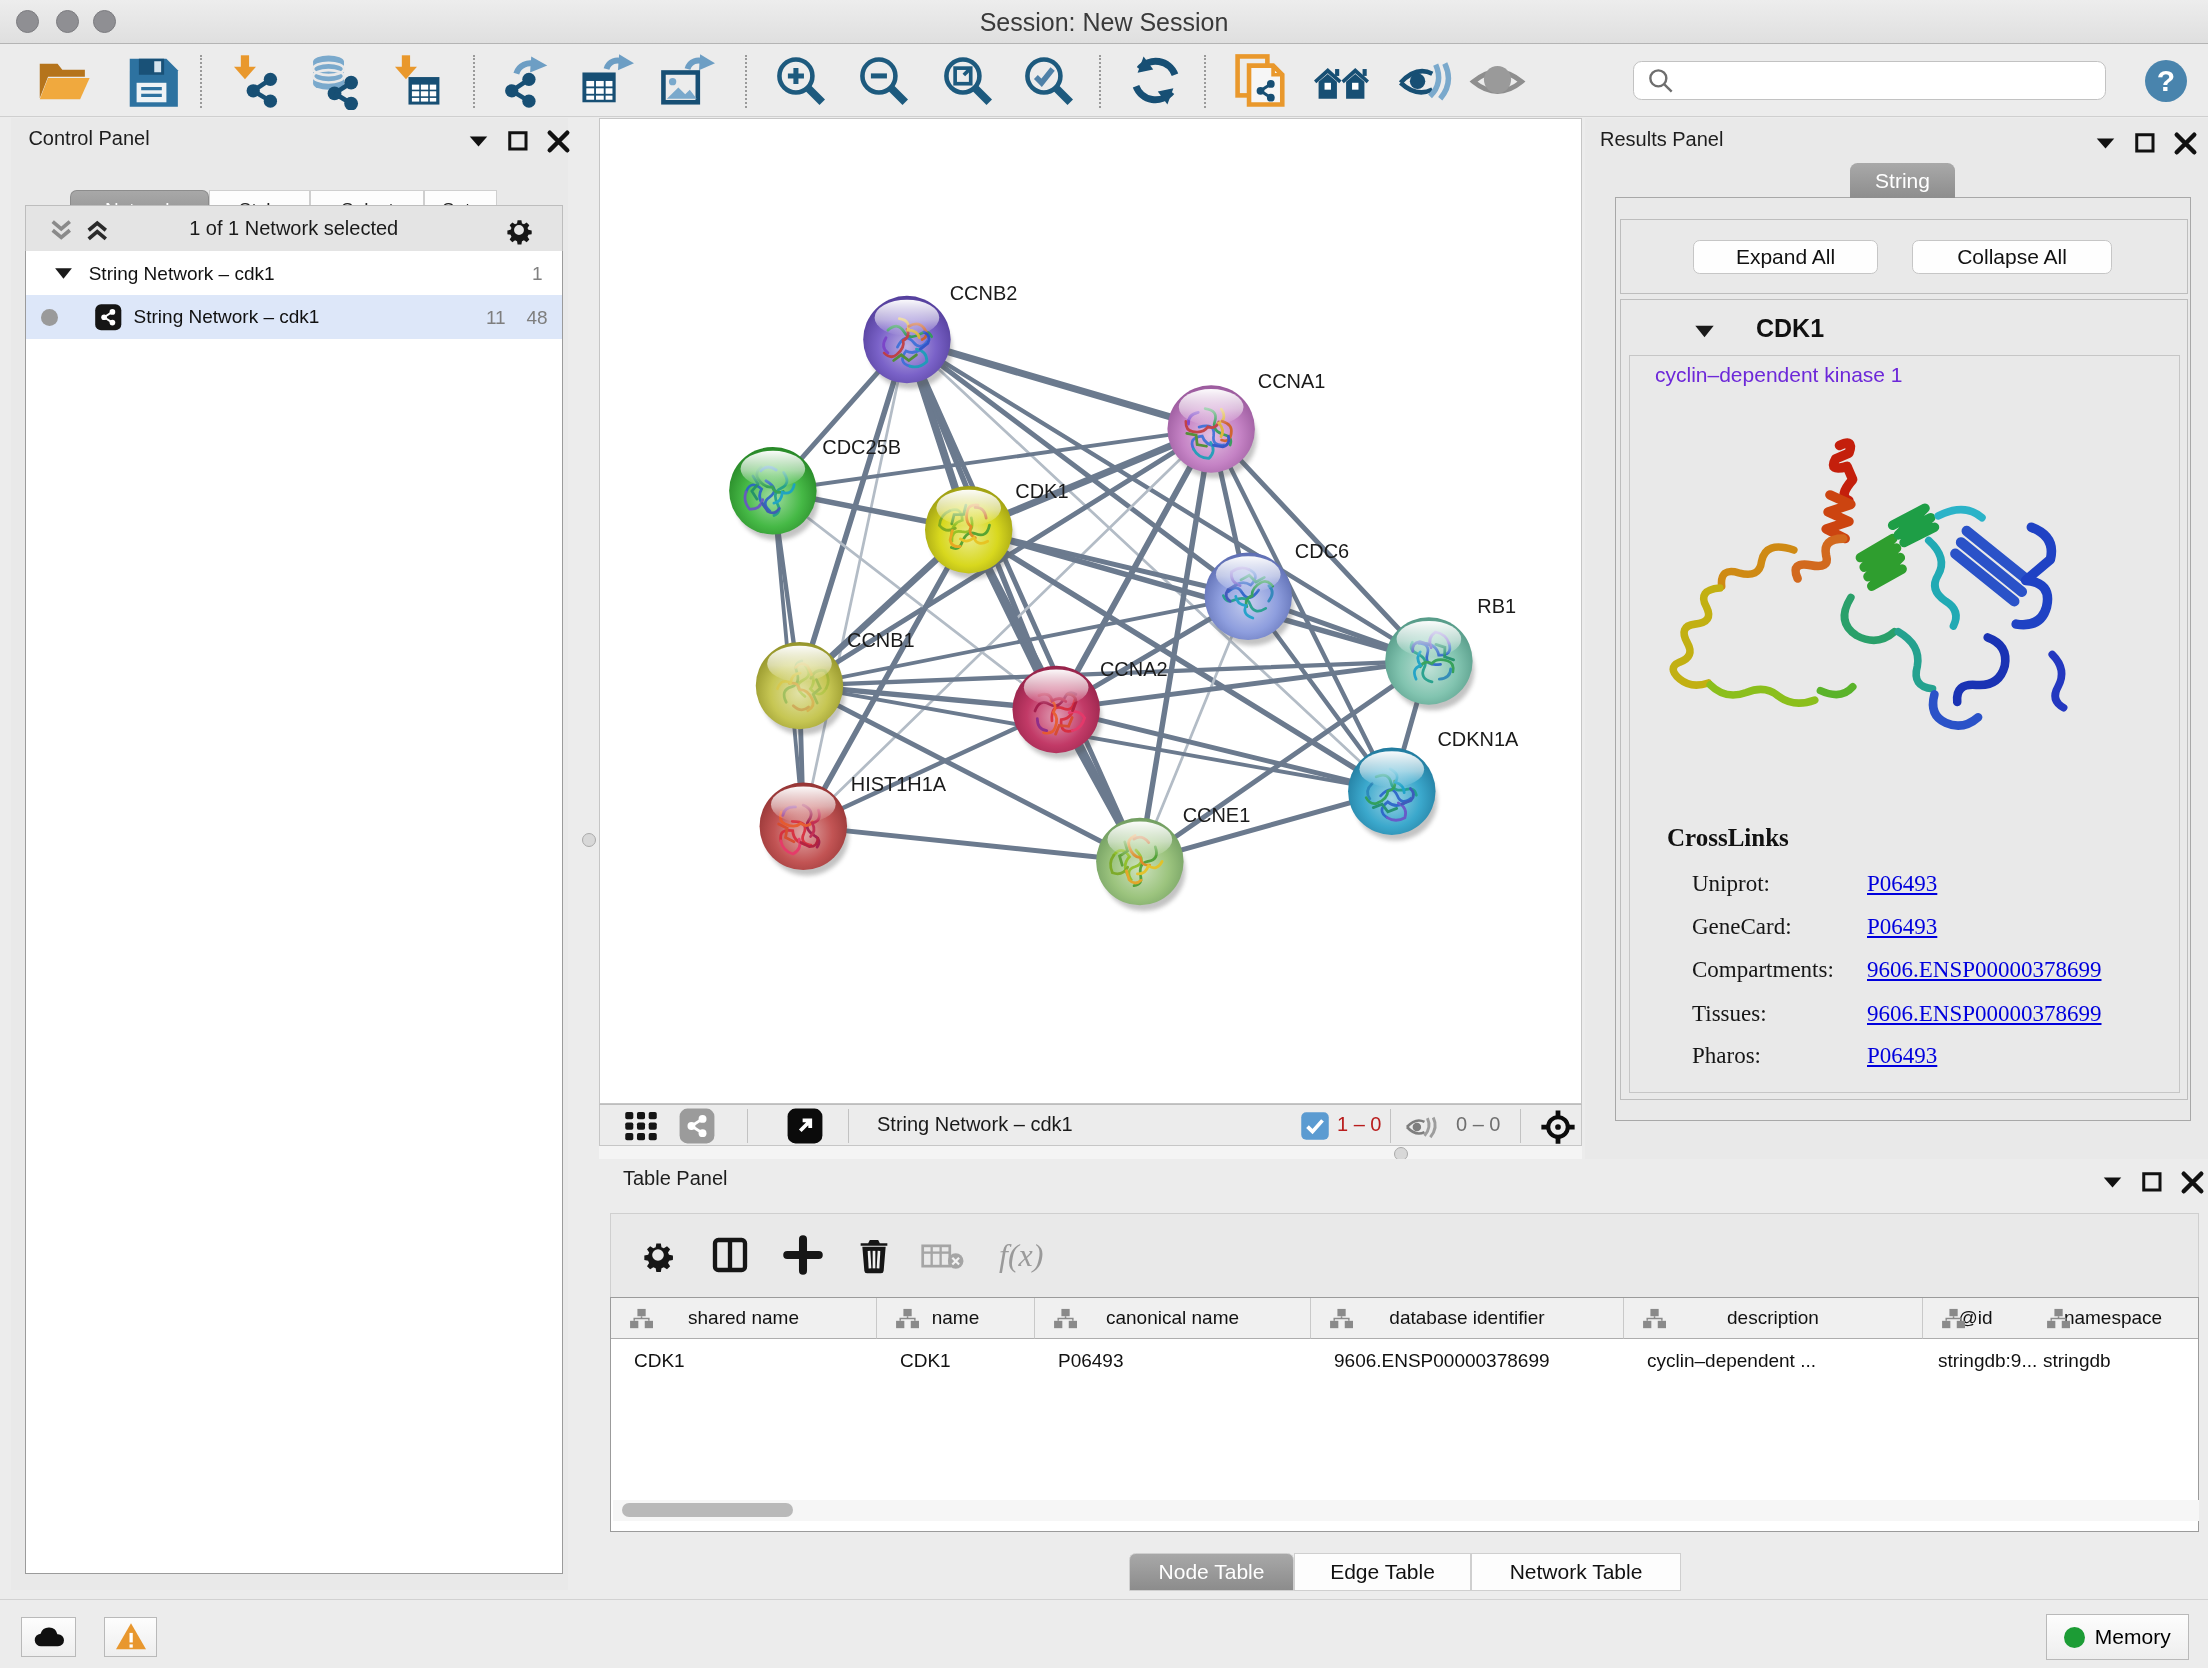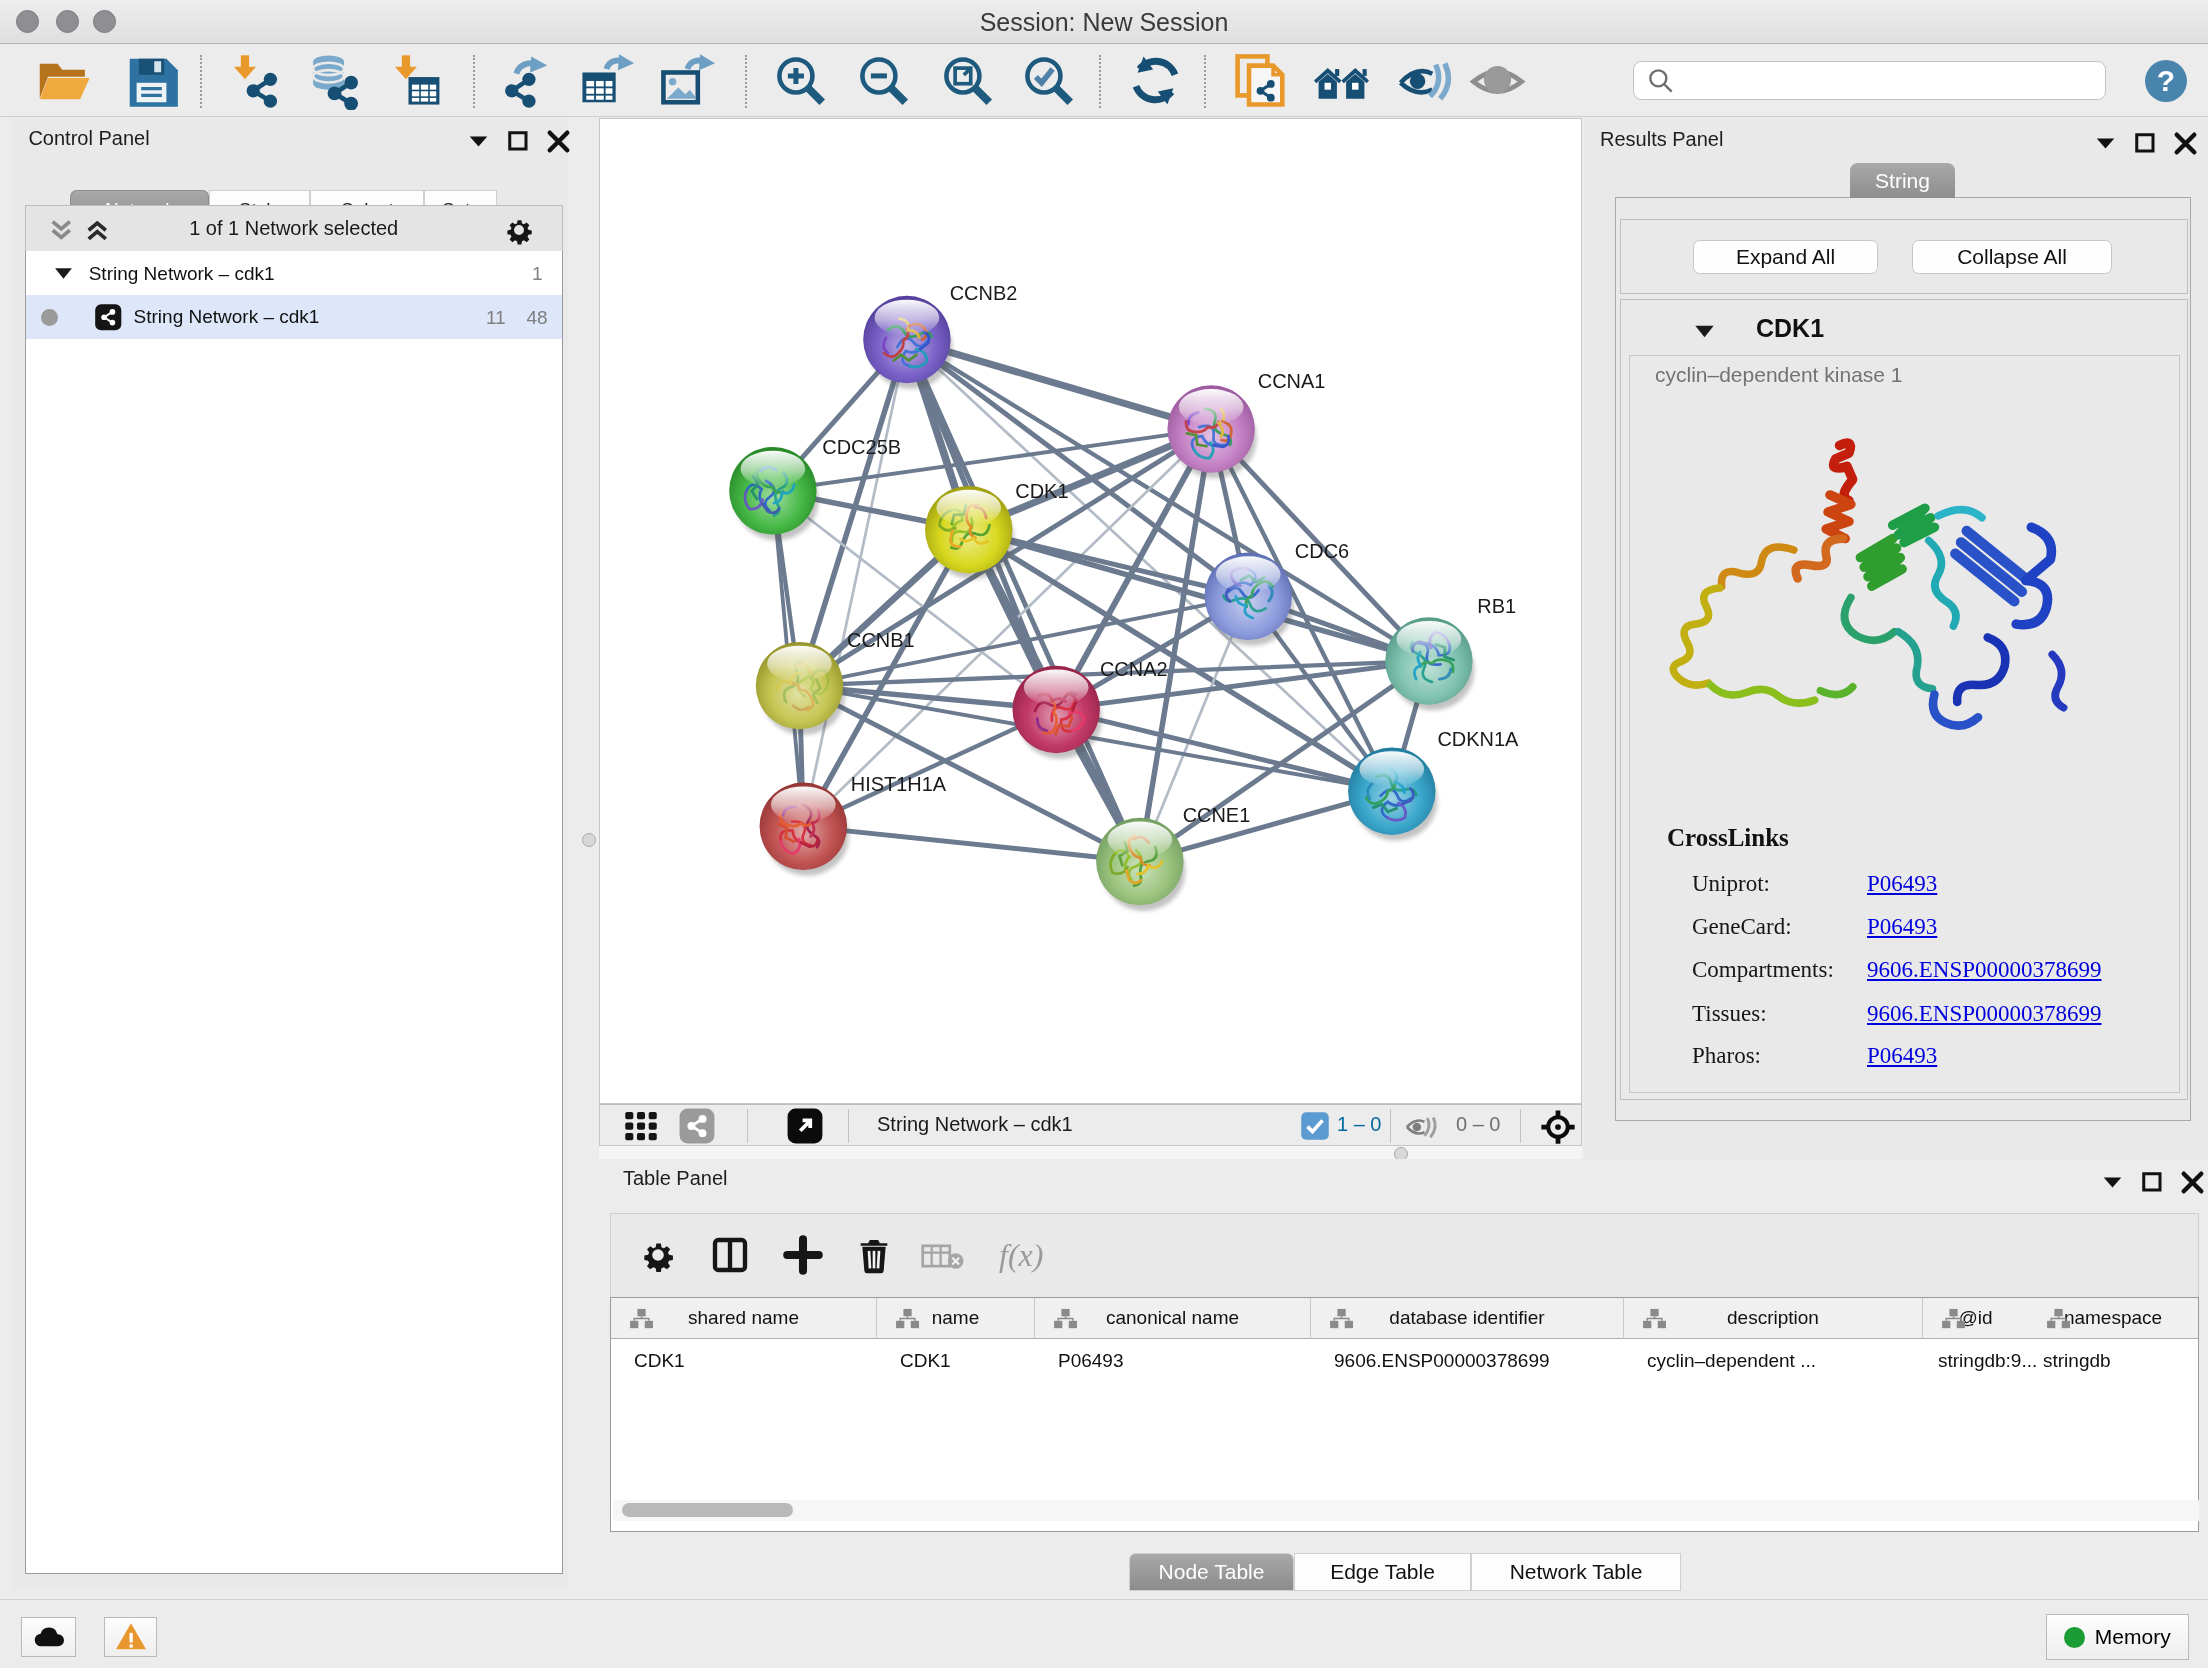--- a/index.html
+++ b/index.html
@@ -633,21 +633,21 @@
   <svg width="38" height="38" style="position:absolute;left:186px;top:1.9px" viewBox="0 0 24 24">
     <rect x="1" y="1" width="22" height="22" rx="5" fill="#0b0b0b"></rect>
     <path d="M9 15 L15 9 M10.5 8.5 h4.8 v4.8" stroke="#fff" stroke-width="2.4" fill="none"></path>
   </svg>
   <div style="position:absolute;left:248px;top:3.8px;height:34px;border-left:1px solid #c2c2c2"></div>
   <div style="position:absolute;left:277px;top:7.6px;font-size:20px;color:#1a1a1a">String Network – cdk1</div>
   <svg width="30" height="30" style="position:absolute;left:700px;top:5.7px" viewBox="0 0 24 24">
     <rect x="1" y="1" width="22" height="22" rx="4" fill="#5b9bd1"></rect>
     <path d="M6 12.5 L10 16.5 L18 7.5" stroke="#fff" stroke-width="3" fill="none"></path>
   </svg>
-  <div style="position:absolute;left:737px;top:7.6px;font-size:20px;color:#0369a1">1 – 0</div>
+  <div style="position:absolute;left:737px;top:7.6px;font-size:20px;color:#b91c1c">1 – 0</div>
   <div style="position:absolute;left:790px;top:3.8px;height:34px;border-left:1px solid #c2c2c2"></div>
   <svg width="38" height="32" style="position:absolute;left:804px;top:5.7px" viewBox="0 0 26 20">
     <path d="M2 10 Q8 3.5 14 6.5 M2 10 Q8 16.5 14 13.5" fill="none" stroke="#7e7e7e" stroke-width="1.8"></path>
     <circle cx="8.8" cy="10" r="2.9" fill="#7e7e7e"></circle>
     <path d="M14 16 Q19 10.5 16 4" fill="none" stroke="#9d9d9d" stroke-width="2"></path>
     <path d="M18 17 Q23.5 10.5 20 3.5" fill="none" stroke="#9d9d9d" stroke-width="2"></path>
   </svg>
   <div style="position:absolute;left:856px;top:7.6px;font-size:20px;color:#6f6f6f">0 – 0</div>
   <div style="position:absolute;left:920px;top:3.8px;height:34px;border-left:1px solid #c2c2c2"></div>
   <svg width="38" height="38" style="position:absolute;left:939px;top:2.9px" viewBox="0 0 24 24">
@@ -678,21 +678,21 @@
   <div class="abs" style="left:265px;top:45px;width:105px;height:35px;background:linear-gradient(#a9a9a9,#8d8d8d);border-radius:7.6px 7.6px 0 0;color:#fff;font-size:21px;display:flex;align-items:center;justify-content:center">String</div>
   <div class="rbox" style="left:35px;top:101px;width:568px;height:75px;border-color:#bdbdbd"></div>
   <div class="btn" style="left:108px;top:122px;width:185px;height:34px">Expand All</div>
   <div class="btn" style="left:327px;top:122px;width:200px;height:34px">Collapse All</div>
   <div class="rbox" style="left:35px;top:181px;width:568px;height:801px;border-color:#bdbdbd"></div>
   <svg width="23" height="23" style="position:absolute;left:108px;top:202px" viewBox="0 0 20 20">
       <path d="M2 5 L18 5 L10 15 Z" fill="#1a1a1a"></path>
     </svg>
   <div class="abs" style="left:171px;top:196px;width:171px;font-size:25px;font-weight:bold;color:#111">CDK1</div>
   <div class="rbox" style="left:44px;top:237px;width:551px;height:738px;border-color:#c6c6c6"></div>
-  <div class="abs" style="left:70px;top:245px;font-size:21px;color:#737373">cyclin–dependent kinase 1</div>
+  <div class="abs" style="left:70px;top:245px;font-size:21px;color:#6d28d9">cyclin–dependent kinase 1</div>
 
   <svg class="abs" style="left:68px;top:318px" width="447" height="323" viewBox="0 0 470 340">
     <g fill="none" stroke-linecap="round" stroke-linejoin="round">
       <path d="M196 10 q16 -8 10 8 l-14 6 q-8 14 12 8 l6 14 q-16 18 -4 22" stroke="#c41f0c" stroke-width="10"></path>
       <path d="M186 62 l22 10 l-24 8 l22 10 l-24 8 l20 10" stroke="#cc4410" stroke-width="10"></path>
       <path d="M200 108 q-22 0 -18 18 q4 14 -16 10 q-22 -4 -14 14" stroke="#d2691e" stroke-width="9"></path>
       <path d="M148 120 q-30 -10 -34 12 q-2 18 -24 12 q-20 -6 -18 14" stroke="#cf8a14" stroke-width="8"></path>
       <path d="M70 160 q-24 2 -14 20 q8 16 -12 18 q-18 2 -8 20 q8 14 -8 20 q-14 6 0 18 q12 10 30 4" stroke="#c2b012" stroke-width="8"></path>
       <path d="M60 262 q16 16 38 8 q20 -8 34 4 q16 12 38 4" stroke="#8bbf1c" stroke-width="8"></path>
       <path d="M176 268 q22 10 34 -4" stroke="#5ab32a" stroke-width="8"></path>

